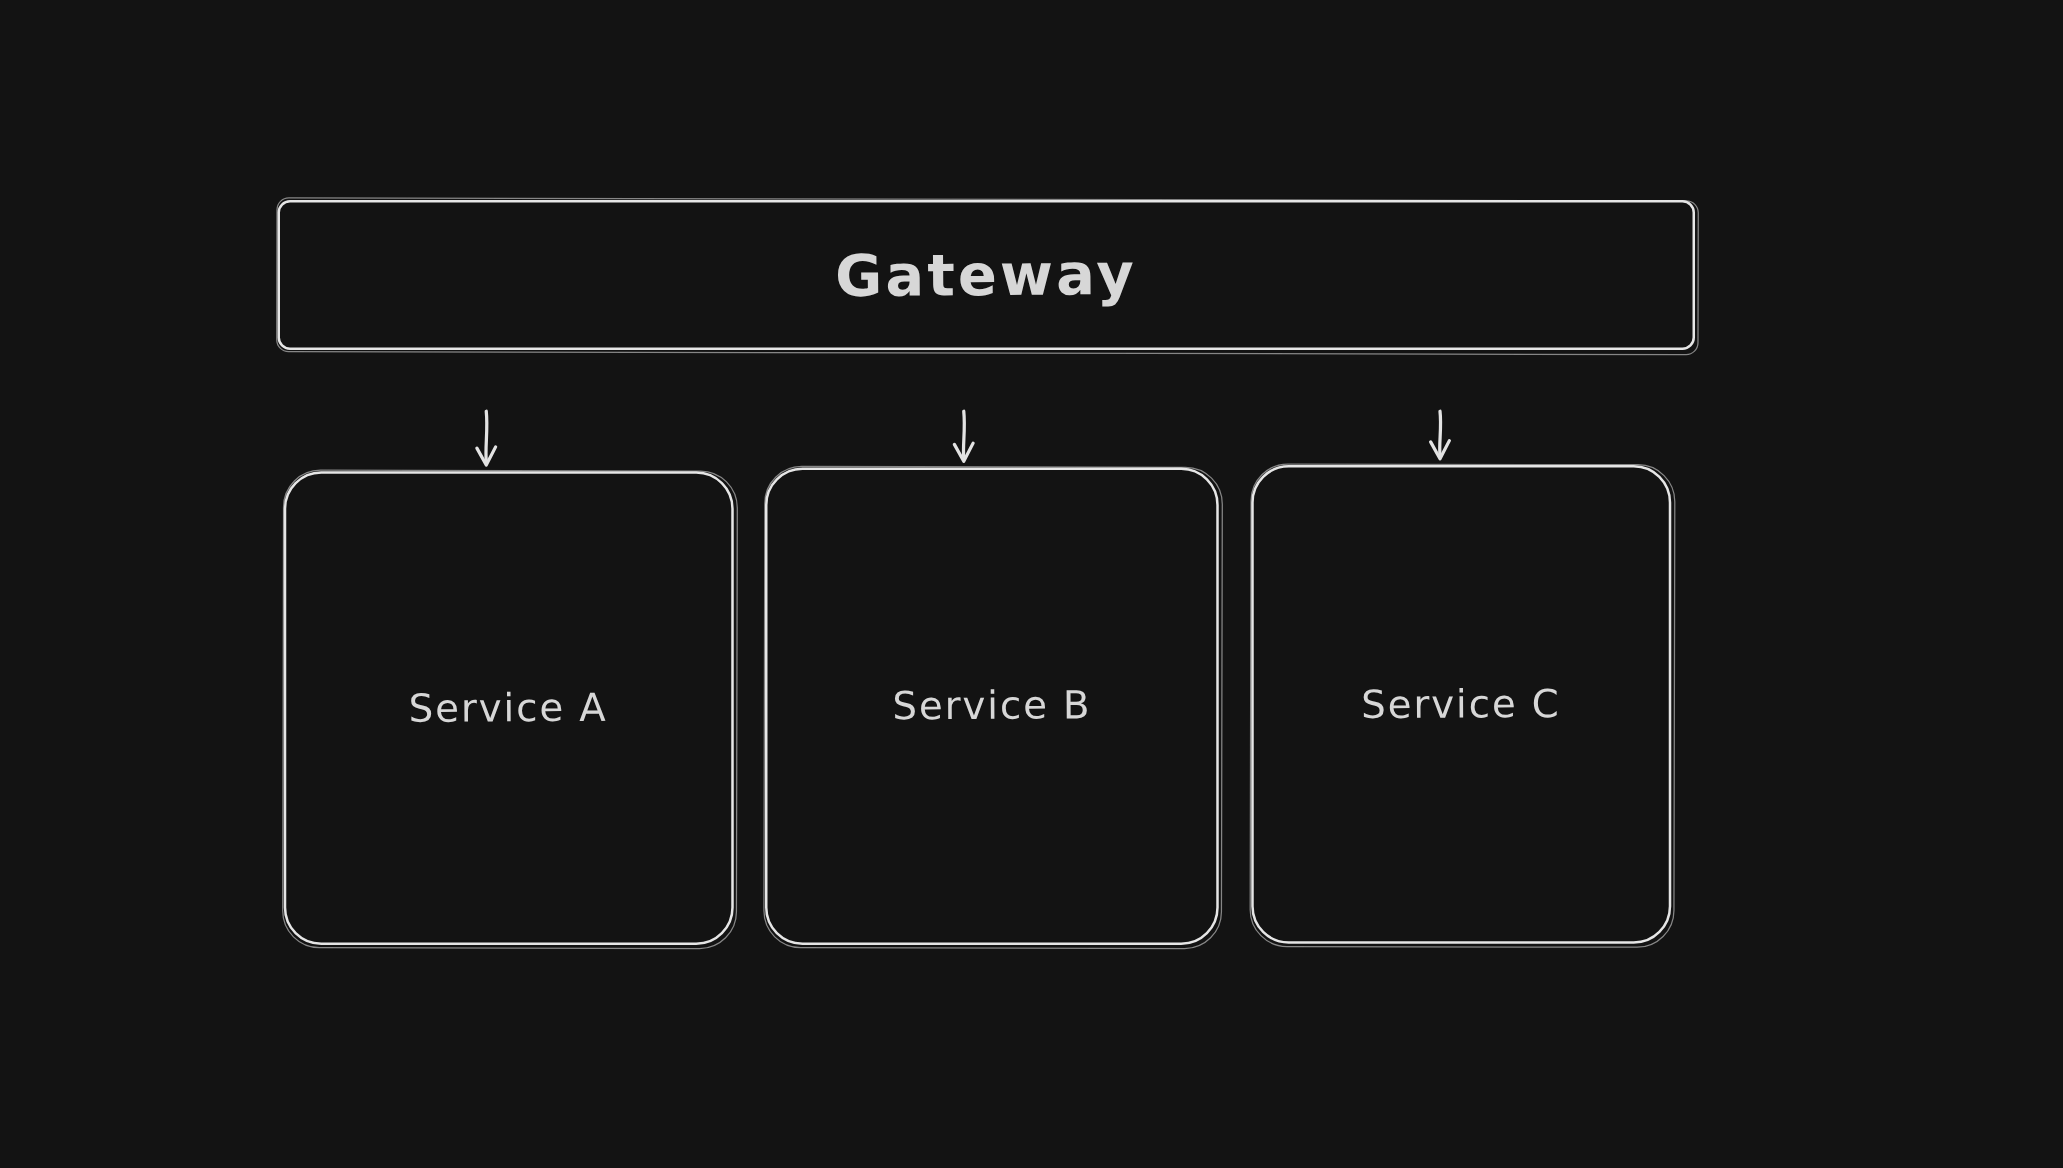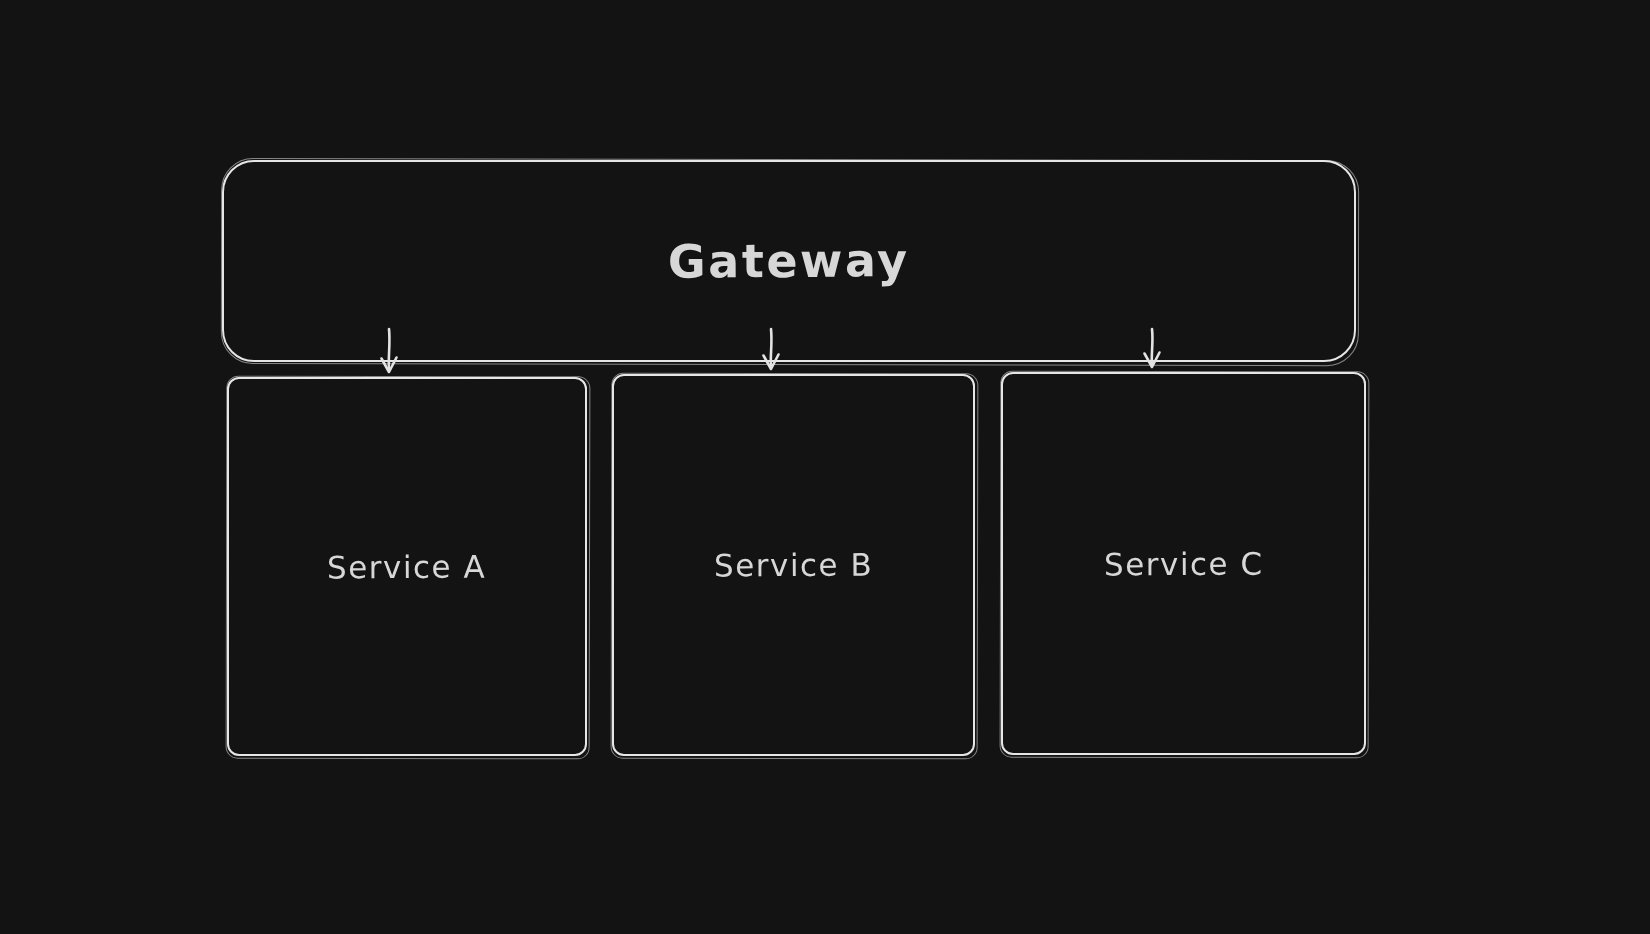--- a/index.html
+++ b/index.html
@@ -39,44 +39,44 @@
     border: 1.6px solid rgba(230, 230, 230, 0.55);
     border-radius: inherit;
     transform: rotate(0.12deg) translate(1px, 1px);
     pointer-events: none;
   }
 
   .node-gateway {
     left: 222px;
     top: 160px;
     width: 1134px;
-    height: 202px;
-    border-radius: 32px;
+    height: 120px;
+    border-radius: 10px;
   }
 
   .node-gateway .node-label {
     font-size: 46px;
     font-weight: bold;
     letter-spacing: 2.5px;
     transform: rotate(-0.4deg);
   }
 
   .node-service {
-    border-radius: 12px;
+    border-radius: 30px;
   }
 
   .node-service .node-label {
     font-size: 31px;
     letter-spacing: 1.5px;
     transform: rotate(-0.3deg);
   }
 
   .node-service-a { left: 227px;  top: 377px; width: 360px; height: 379px; }
   .node-service-b { left: 612px;  top: 374px; width: 363px; height: 382px; text-align: center; }
-  .node-service-c { left: 1001px; top: 372px; width: 365px; height: 383px; }
+  .node-service-c { left: 1001px; top: 372px; width: 336px; height: 383px; }
 
   .node-label {
     position: relative;
     white-space: nowrap;
   }
 
   
   .arrows-overlay {
     position: absolute;
     left: 0;

